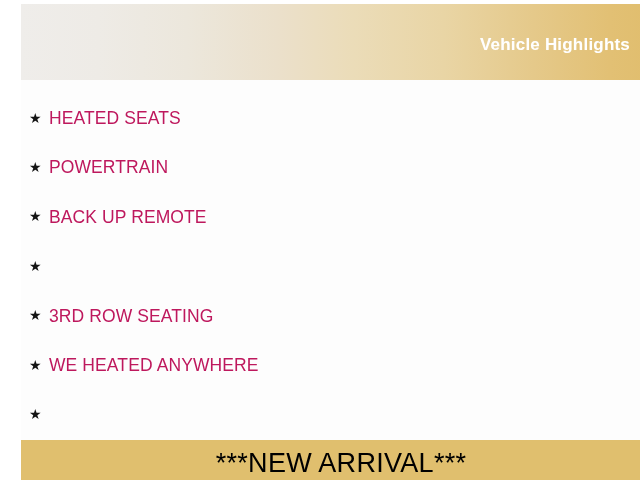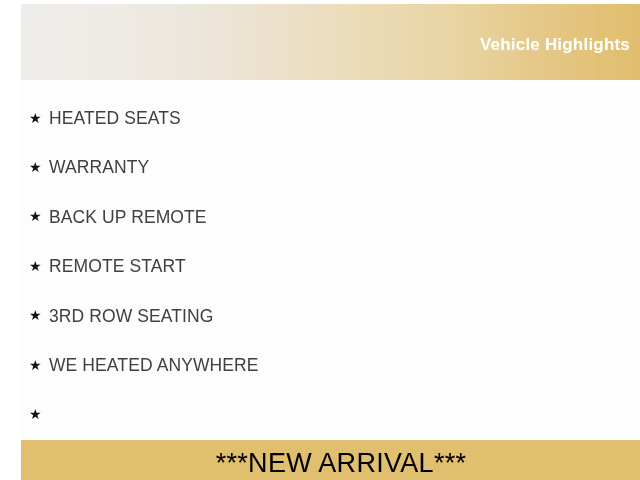--- a/index.html
+++ b/index.html
@@ -88,21 +88,21 @@
   .bullet-star {
     color: #141414;
     font-size: 14px;
     line-height: 1;
     width: 20px;
     flex: 0 0 auto;
     text-align: left;
     padding-bottom: 2px;
   }
   .highlight-label {
-    color: #404040;
+    color: #be185d;
     font-size: 17.5px;
     line-height: 1.1;
     letter-spacing: 0.1px;
     white-space: nowrap;
   }
 
   
   .bottom-banner {
     height: 47px;
     flex: 0 0 auto;
@@ -132,31 +132,30 @@
 
   <ul class="highlights-list">
 
     <li class="highlight-item">
       <span class="bullet-star">★</span>
       <span class="highlight-label">HEATED SEATS</span>
     </li>
 
     <li class="highlight-item">
       <span class="bullet-star">★</span>
-      <span class="highlight-label">WARRANTY</span>
+      <span class="highlight-label">POWERTRAIN</span>
     </li>
 
     <li class="highlight-item">
       <span class="bullet-star">★</span>
       <span class="highlight-label">BACK UP REMOTE</span>
     </li>
 
     <li class="highlight-item">
       <span class="bullet-star">★</span>
-      <span class="highlight-label">REMOTE START</span>
     </li>
 
     <li class="highlight-item">
       <span class="bullet-star">★</span>
       <span class="highlight-label">3RD ROW SEATING</span>
     </li>
 
     <li class="highlight-item">
       <span class="bullet-star">★</span>
       <span class="highlight-label">WE HEATED ANYWHERE</span>

